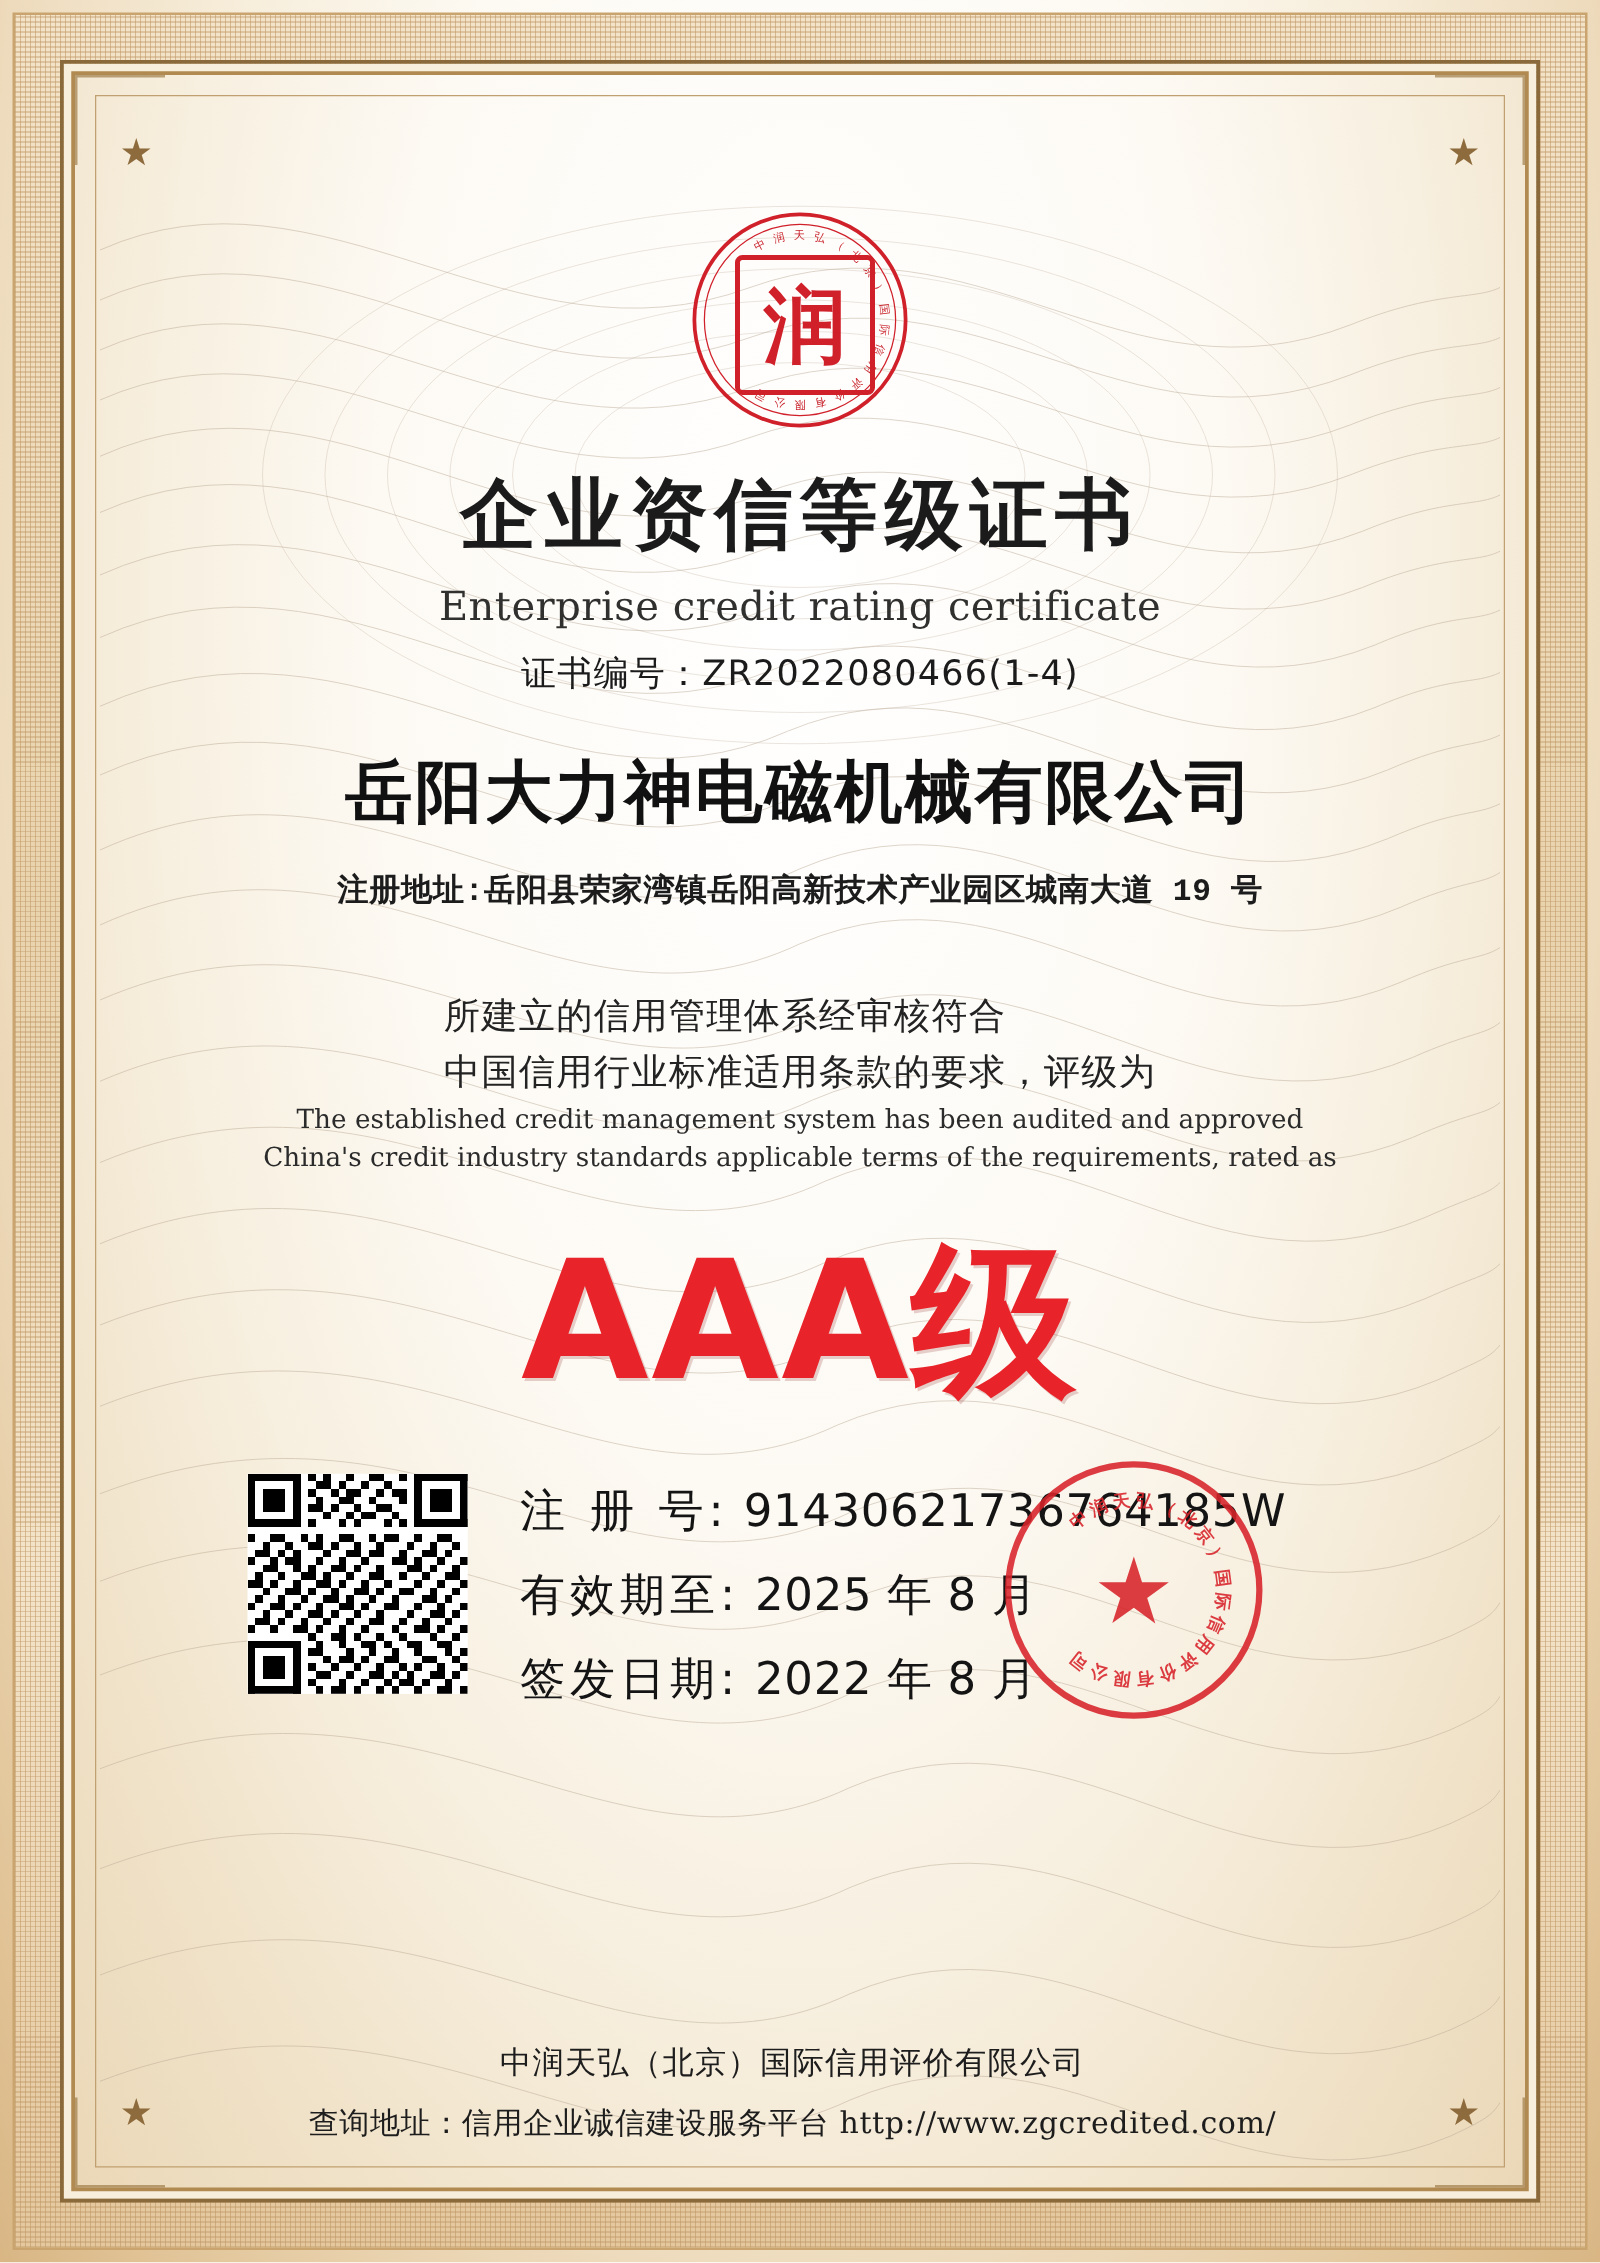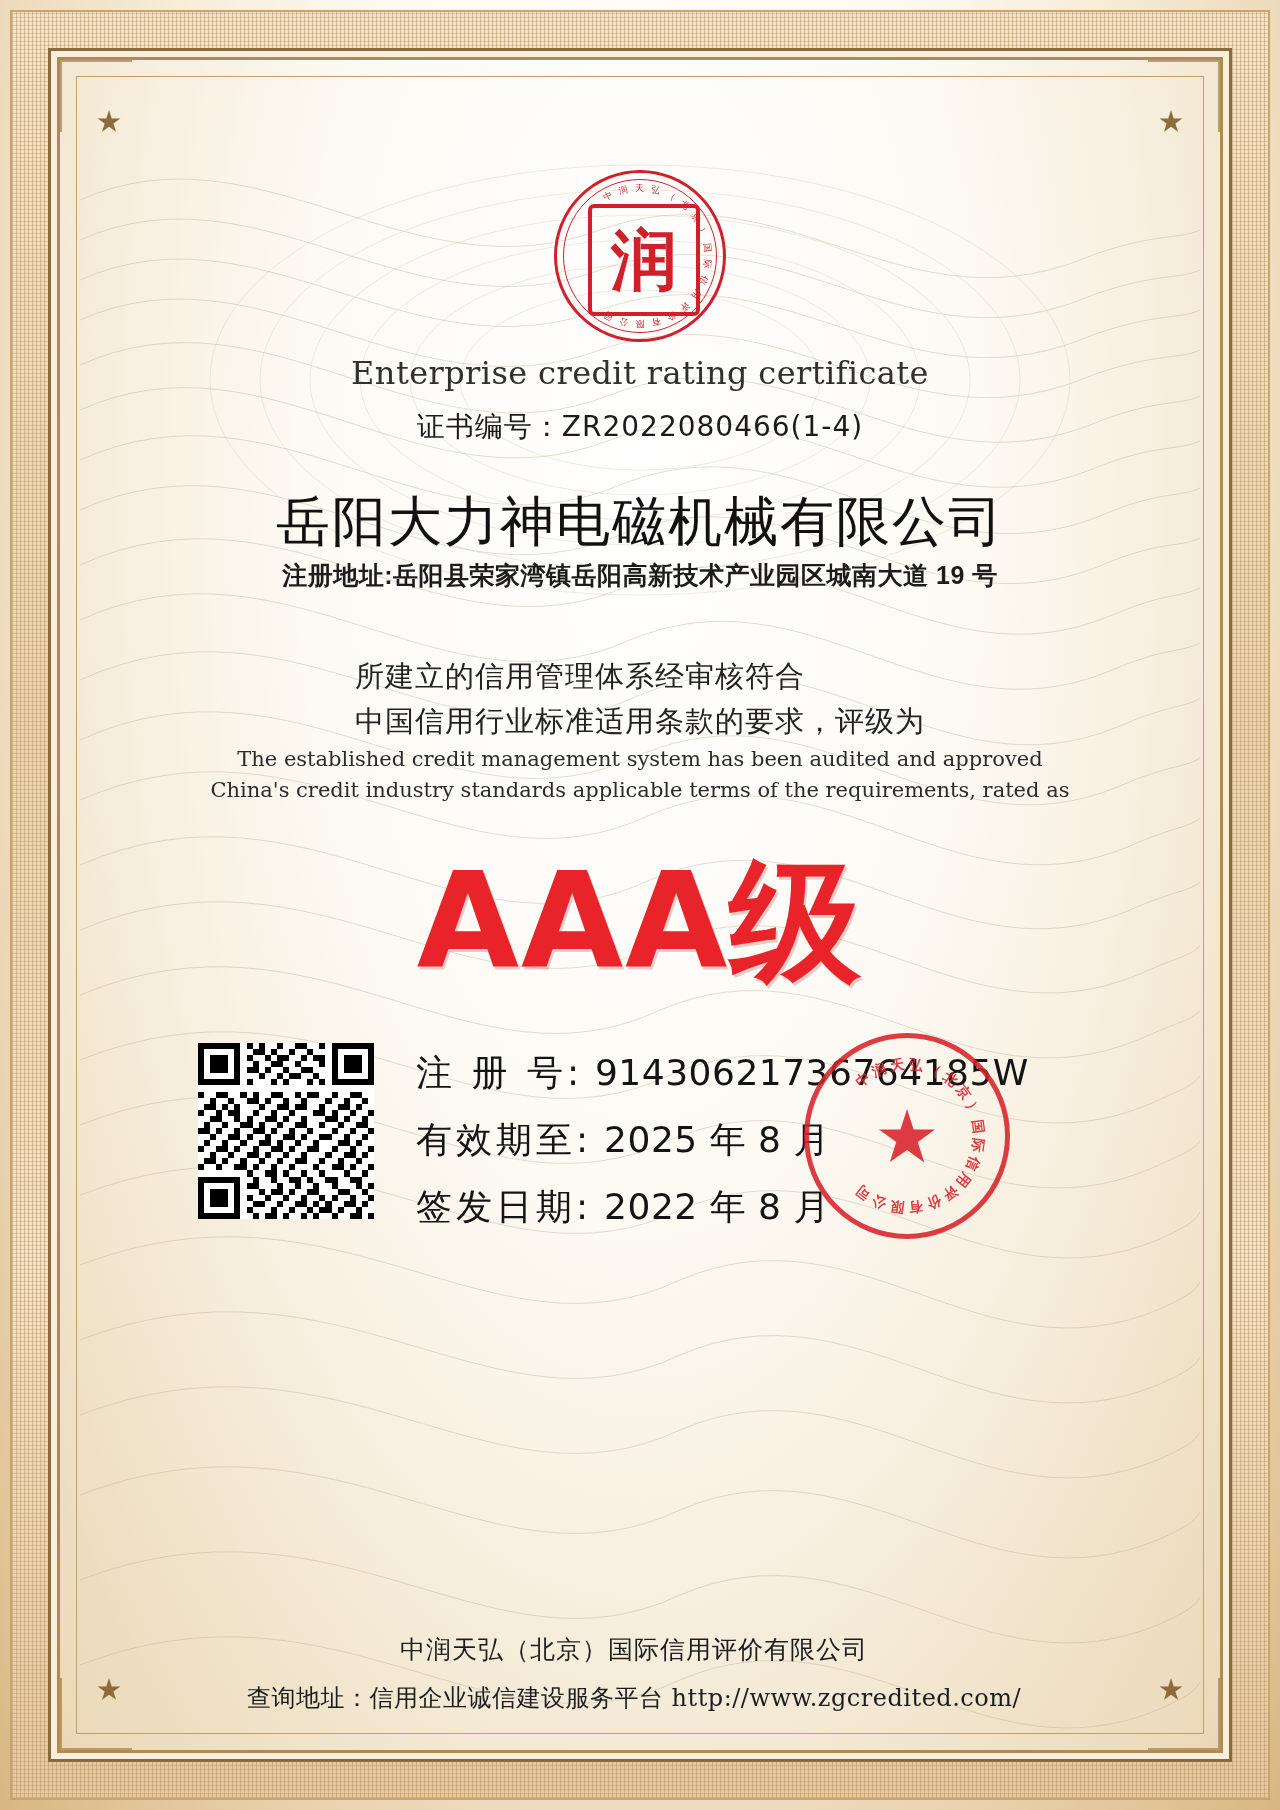--- a/index.html
+++ b/index.html
@@ -159,28 +159,29 @@
   .cert-no {
     margin-top: 16px;
     font-family: "DejaVu Sans", sans-serif;
     font-size: 28px;
     color: #1b1b1b;
     letter-spacing: 1px;
   }
   .company {
     margin-top: 40px;
     font-family: "DejaVu Sans", sans-serif;
-    font-weight: normal;
+    font-weight: bold;
     font-size: 54px;
     letter-spacing: 2px;
     color: #111111;
     text-align: center;
   }
   .address {
-    font-family: Liberation Sans, sans-serif;
+    margin-top: 24px;
+    font-family: Liberation Mono, monospace;
     font-weight: bold;
     font-size: 25px;
     color: #1c1c1c;
     letter-spacing: .5px;
     text-align: center;
   }
 
   .statement-cn {
     margin-top: 62px;
     font-family: "DejaVu Sans", sans-serif;
@@ -377,20 +378,21 @@
           <span style="font-size: 9px; transform: rotate(138.588deg) translate(0px, -74px) translate(-50%, 0px);">评</span>
           <span style="font-size: 9px; transform: rotate(152.471deg) translate(0px, -74px) translate(-50%, 0px);">价</span>
           <span style="font-size: 9px; transform: rotate(166.353deg) translate(0px, -74px) translate(-50%, 0px);">有</span>
           <span style="font-size: 9px; transform: rotate(180.235deg) translate(0px, -74px) translate(-50%, 0px);">限</span>
           <span style="font-size: 9px; transform: rotate(194.118deg) translate(0px, -74px) translate(-50%, 0px);">公</span>
           <span style="font-size: 9px; transform: rotate(208deg) translate(0px, -74px) translate(-50%, 0px);">司</span>
         </div>
       <div class="core">润</div>
     </div>
 
+    <div class="title-cn">企业资信等级证书</div>
     <div class="title-en">Enterprise credit rating certificate</div>
     <div class="cert-no">证书编号：ZR2022080466(1-4)</div>
 
     <div class="company">岳阳大力神电磁机械有限公司</div>
     <div class="address">注册地址:岳阳县荣家湾镇岳阳高新技术产业园区城南大道 19 号</div>
 
     <div class="statement-cn">
       <div>所建立的信用管理体系经审核符合</div>
       <div>中国信用行业标准适用条款的要求，评级为</div>
     </div>

